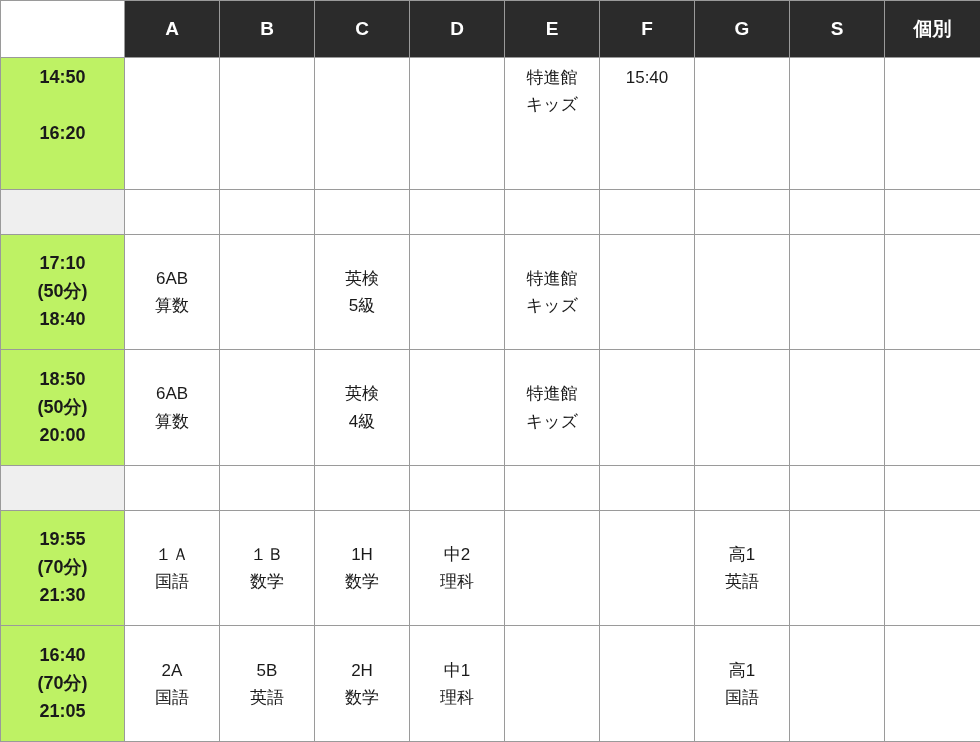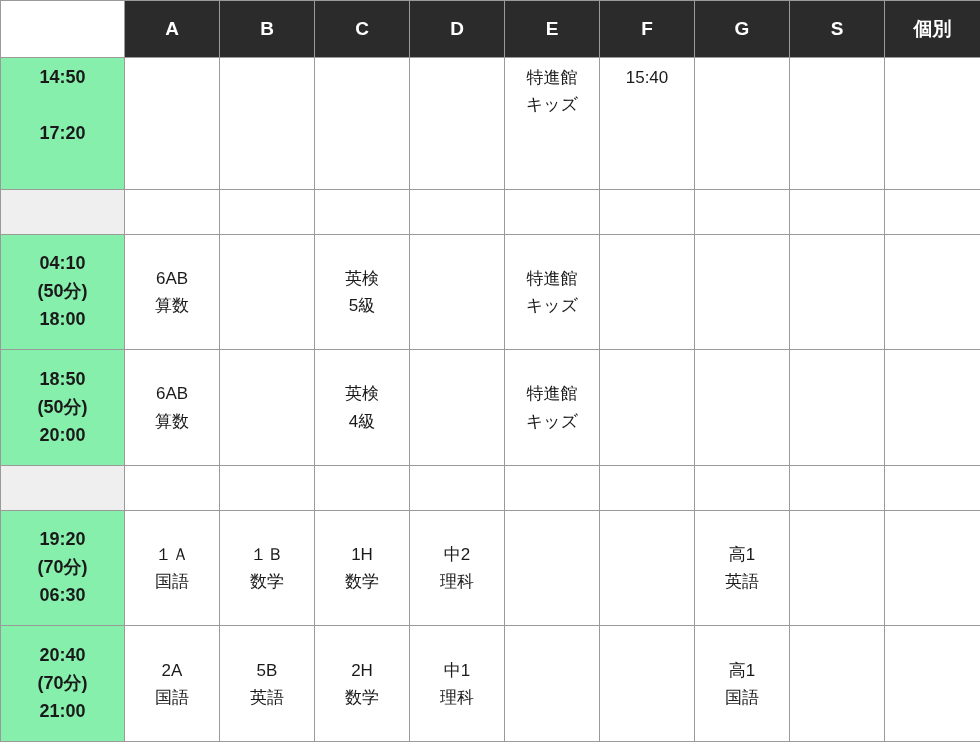--- a/index.html
+++ b/index.html
@@ -36,21 +36,21 @@
     font-size: 19px;
     font-weight: bold;
     height: 56px;
   }
   thead th.corner-cell {
     background: #ffffff;
     border-color: #9a9a9a;
   }
 
   td.time-cell {
-    background: #86efac;
+    background: #bef264;
     font-size: 18px;
     font-weight: bold;
     line-height: 1.55;
     color: #1a1a1a;
   }
   td.time-cell .tline { display: block; }
 
   td.body-cell {
     background: #ffffff;
     font-size: 17px;
@@ -103,21 +103,21 @@
         <th>S</th>
         <th>個別</th>
       </tr>
   </thead>
   <tbody>
       <tr>
         <td class="time-cell align-top">
           <div class="cell-inner">
             <span class="tline">14:50</span>
             <span class="tline">&nbsp;</span>
-            <span class="tline">17:20</span>
+            <span class="tline">16:20</span>
           </div>
         </td>
         <td class="body-cell align-top">
           <div class="cell-inner">
             <span class="cline">&nbsp;</span>
           </div>
         </td>
         <td class="body-cell align-top">
           <div class="cell-inner">
             <span class="cline">&nbsp;</span>
@@ -208,23 +208,23 @@
         </td>
         <td class="body-cell">
           <div class="cell-inner">
             <span class="cline">&nbsp;</span>
           </div>
         </td>
       </tr>
       <tr>
         <td class="time-cell">
           <div class="cell-inner">
-            <span class="tline">04:10</span>
+            <span class="tline">17:10</span>
             <span class="tline">(50分)</span>
-            <span class="tline">18:00</span>
+            <span class="tline">18:40</span>
           </div>
         </td>
         <td class="body-cell">
           <div class="cell-inner">
             <span class="cline">6AB</span>
             <span class="cline">算数</span>
           </div>
         </td>
         <td class="body-cell">
           <div class="cell-inner">
@@ -374,23 +374,23 @@
         </td>
         <td class="body-cell">
           <div class="cell-inner">
             <span class="cline">&nbsp;</span>
           </div>
         </td>
       </tr>
       <tr>
         <td class="time-cell">
           <div class="cell-inner">
-            <span class="tline">19:20</span>
+            <span class="tline">19:55</span>
             <span class="tline">(70分)</span>
-            <span class="tline">06:30</span>
+            <span class="tline">21:30</span>
           </div>
         </td>
         <td class="body-cell">
           <div class="cell-inner">
             <span class="cline">１Ａ</span>
             <span class="cline">国語</span>
           </div>
         </td>
         <td class="body-cell">
           <div class="cell-inner">
@@ -433,23 +433,23 @@
         </td>
         <td class="body-cell">
           <div class="cell-inner">
             <span class="cline">&nbsp;</span>
           </div>
         </td>
       </tr>
       <tr>
         <td class="time-cell">
           <div class="cell-inner">
-            <span class="tline">20:40</span>
+            <span class="tline">16:40</span>
             <span class="tline">(70分)</span>
-            <span class="tline">21:00</span>
+            <span class="tline">21:05</span>
           </div>
         </td>
         <td class="body-cell">
           <div class="cell-inner">
             <span class="cline">2A</span>
             <span class="cline">国語</span>
           </div>
         </td>
         <td class="body-cell">
           <div class="cell-inner">

